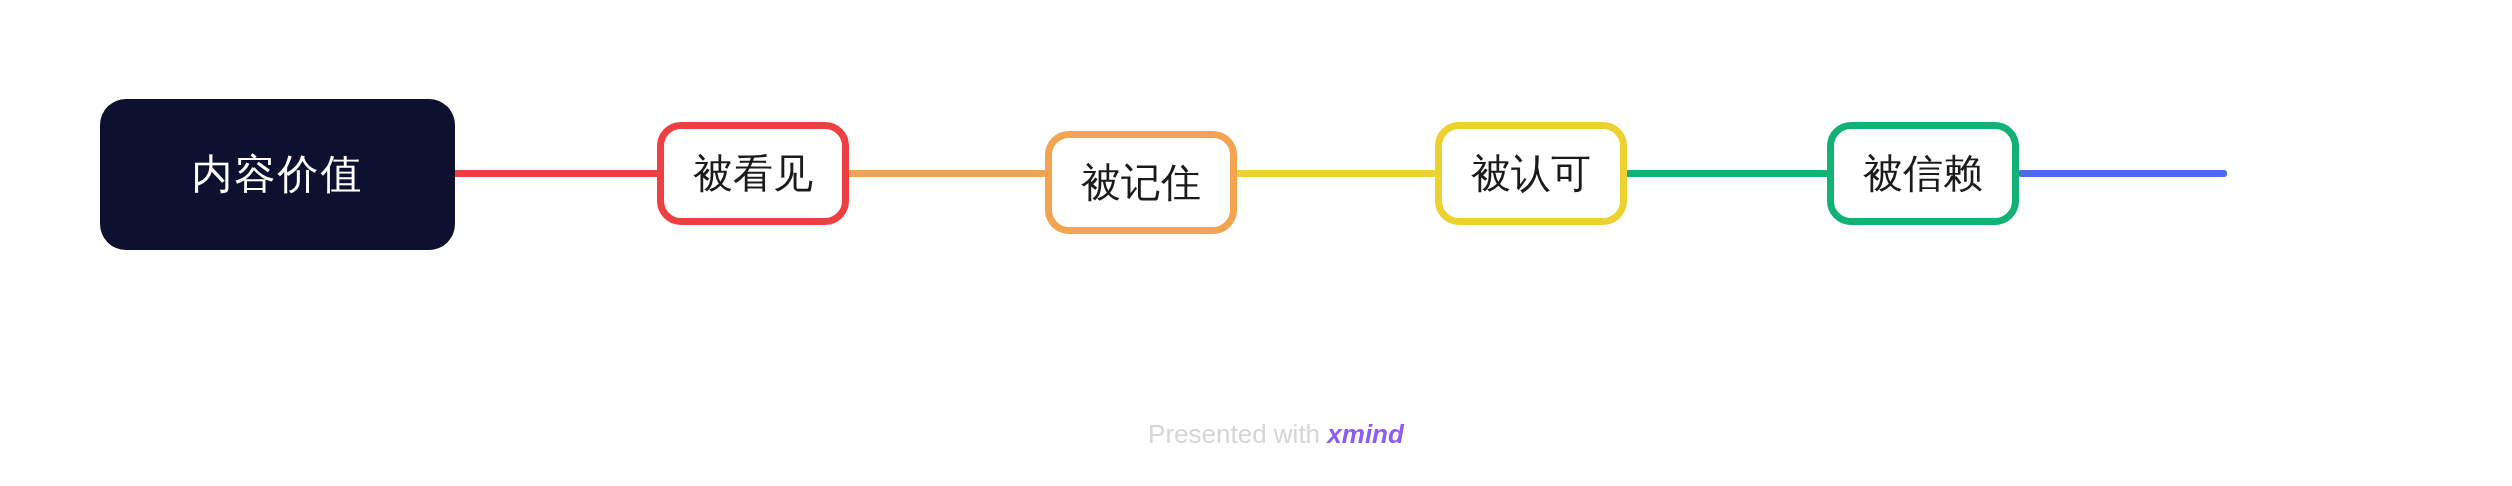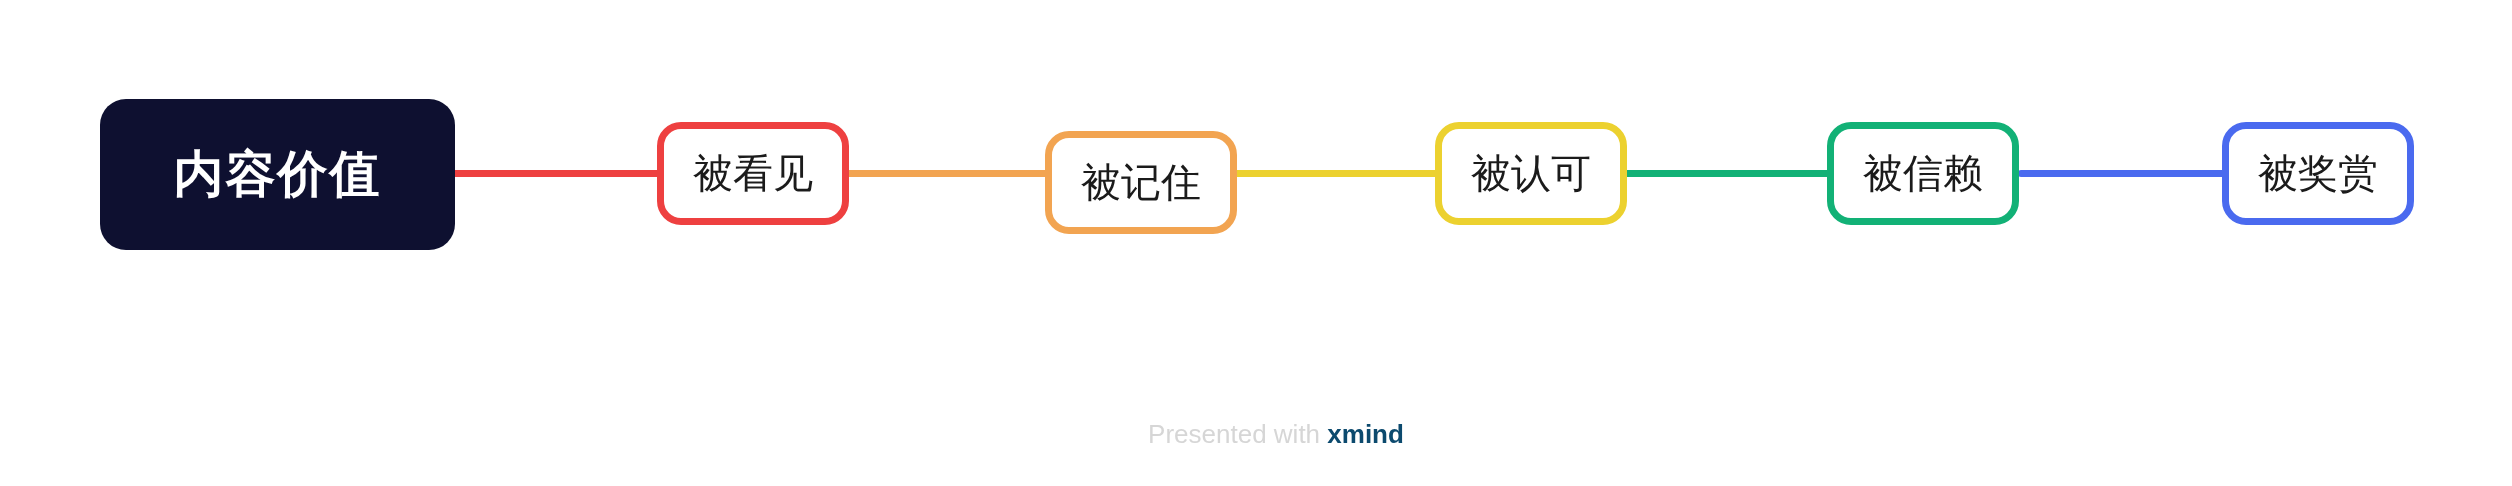--- a/index.html
+++ b/index.html
@@ -27,22 +27,22 @@
   .root-topic {
     position: absolute;
     left: 100px;
     top: 99px;
     width: 355px;
     height: 151px;
     border-radius: 26px;
     display: flex;
     align-items: center;
     justify-content: center;
-    font-size: 50px;
-    font-weight: 700;
+    font-size: 41px;
+    font-weight: 400;
     letter-spacing: 2px;
     z-index: 2;
     cursor: default;
   }
 
   
   .topic {
     position: absolute;
     top: 122px;
     width: 192px;
@@ -81,19 +81,18 @@
   <div class="connector" style="left: 1233px; width: 207px; background: rgb(236, 209, 47);"></div>
   <div class="connector" style="left: 1623px; width: 209px; background: rgb(18, 177, 118);"></div>
   <div class="connector" style="left: 2018px; width: 209px; background: rgb(74, 106, 239);"></div>
 
   <div class="root-topic" style="background: rgb(14, 16, 48); color: rgb(255, 255, 255);">内容价值</div>
 
   <div class="topic" style="left: 657px; border-color: rgb(238, 64, 64);">被看见</div>
   <div class="topic" style="left: 1045px; border-color: rgb(242, 164, 81); margin-top: 9px;">被记住</div>
   <div class="topic" style="left: 1827px; border-color: rgb(18, 177, 118);">被信赖</div>
   <div class="topic" style="left: 1435px; border-color: rgb(236, 209, 47);">被认可</div>
-  <div class="topic" style="left: 2222px; border-color: rgb(74, 106, 239);">被奖赏</div>
 
   <div class="watermark">
-    <span class="prefix" style="color: rgb(214, 214, 214);">Presented with</span><span>&nbsp;</span><span class="brand" style="color: #0c4a6e;">xmind</span>
+    <span class="prefix" style="color: rgb(214, 214, 214);">Presented with</span><span>&nbsp;</span><span class="brand" style="color: #8b5cf6; font-style: italic;">xmind</span>
   </div>
 
 </div>
 
 </body></html>

